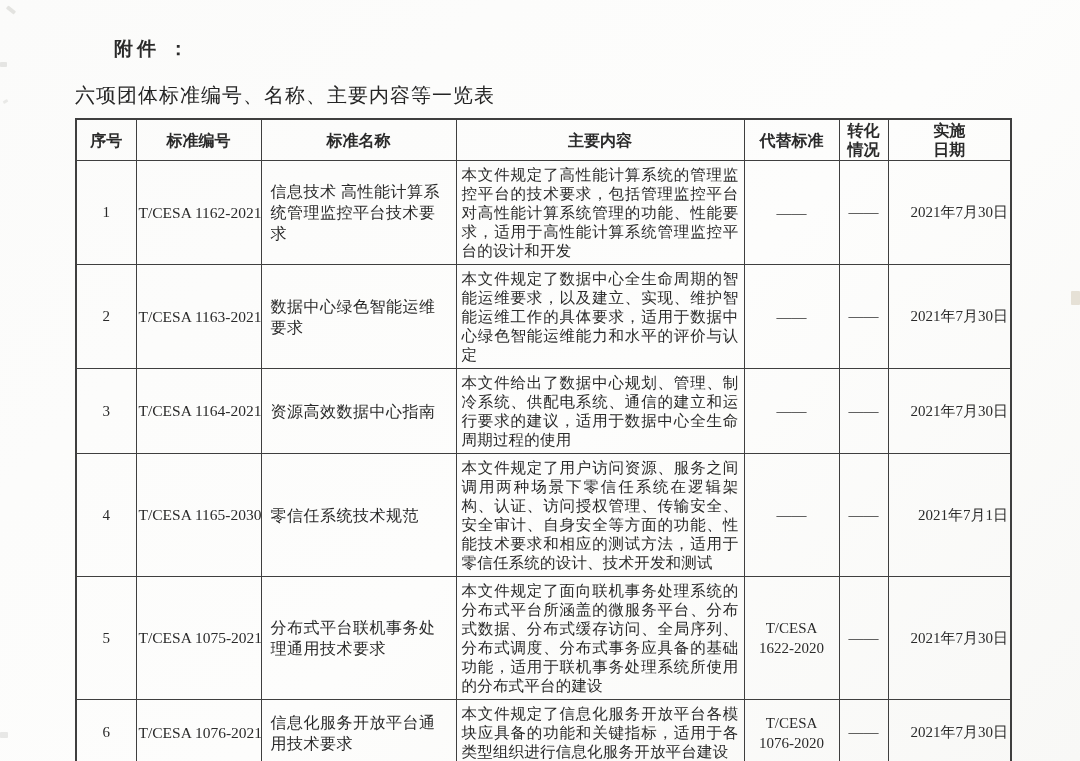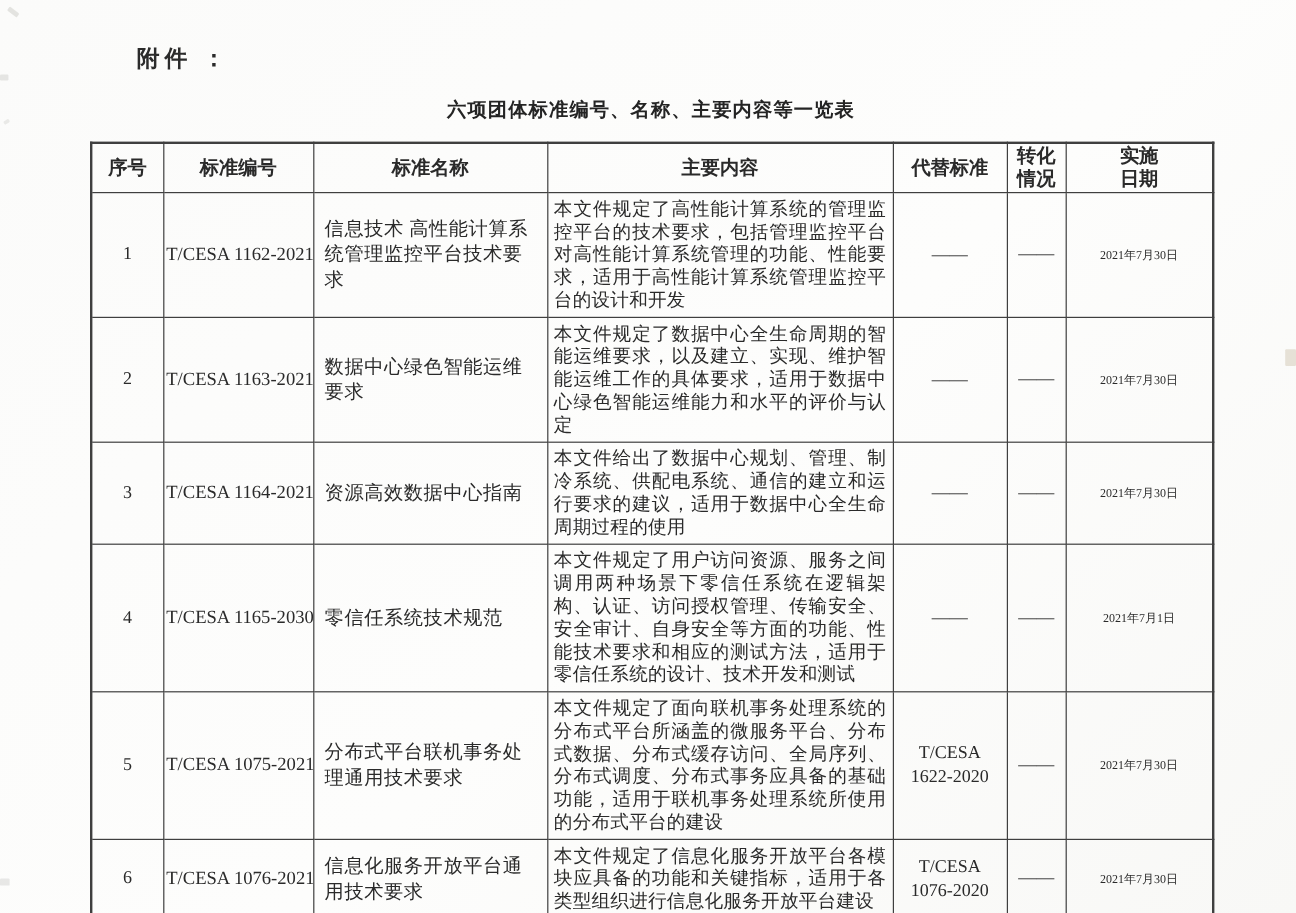--- a/index.html
+++ b/index.html
@@ -16,22 +16,21 @@
     background:linear-gradient(135deg,#fbfbfa 0%,#fdfdfc 55%,#f8f8f6 100%);
   }
   .attachment{
     position:absolute;left:86px;top:36px;
     font-size:19px;font-weight:700;letter-spacing:4px;
     color:#2b2b2b;
     margin-left:28px;
   }
   .title{
     position:absolute;left:75px;top:82px;width:935px;
-    text-align:center;
-    font-size:16px;font-weight:700;letter-spacing:1px;
+    font-size:20px;font-weight:400;letter-spacing:1px;
     color:#242424;
   }
   table.standards{
     position:absolute;left:75px;top:118px;
     width:935px;
     border-collapse:collapse;
     table-layout:fixed;
     border:2px solid #3f3f3f;
   }
   table.standards td,table.standards th{
@@ -46,21 +45,21 @@
     padding:1px 2px;
     white-space:pre-line;
     line-height:19px;
   }
   .c-seq{text-align:center;font-size:15px;}
   .c-code{text-align:center;font-size:15.5px;padding:16px 2px;white-space:nowrap;}
   .c-name{text-align:left;font-size:16px;line-height:21px;padding:2px 9px;letter-spacing:0.5px;margin-left:16px;}
   .c-content{text-align:left;font-size:15.5px;line-height:19px;padding:4px 5px;letter-spacing:0.2px;text-align:justify;}
   .c-rep{text-align:center;font-size:15px;line-height:20px;padding:0 6px;}
   .c-conv{text-align:center;font-size:15px;}
-  .c-date{text-align:center;font-size:10px;white-space:nowrap;padding:0 2px;}
+  .c-date{text-align:right;font-size:15px;white-space:nowrap;padding:0 2px;}
   tr.h-header{height:40px;}
   tr.h-r1{height:96px;}
   tr.h-r2{height:86px;}
   tr.h-r3{height:80px;}
   tr.h-r4{height:114px;}
   tr.h-r5{height:116px;}
   tr.h-r6{height:66px;}
   
   .artifact{position:absolute;background:#cfcfcb;border-radius:1px;}
   .a1{left:6px;top:8px;width:10px;height:4px;transform:rotate(38deg);opacity:.55;}

